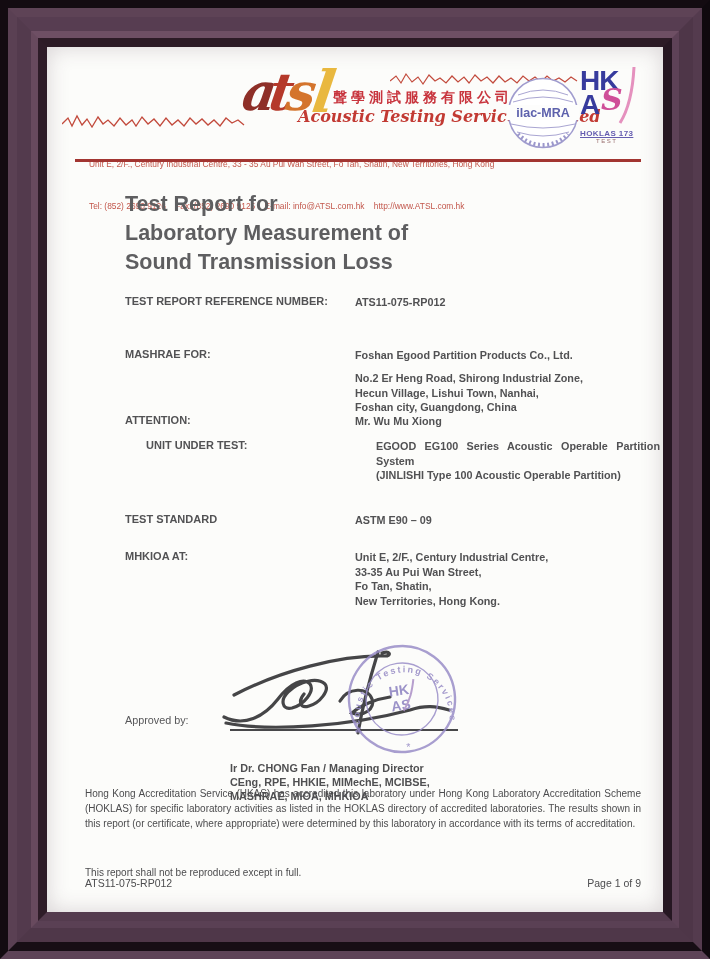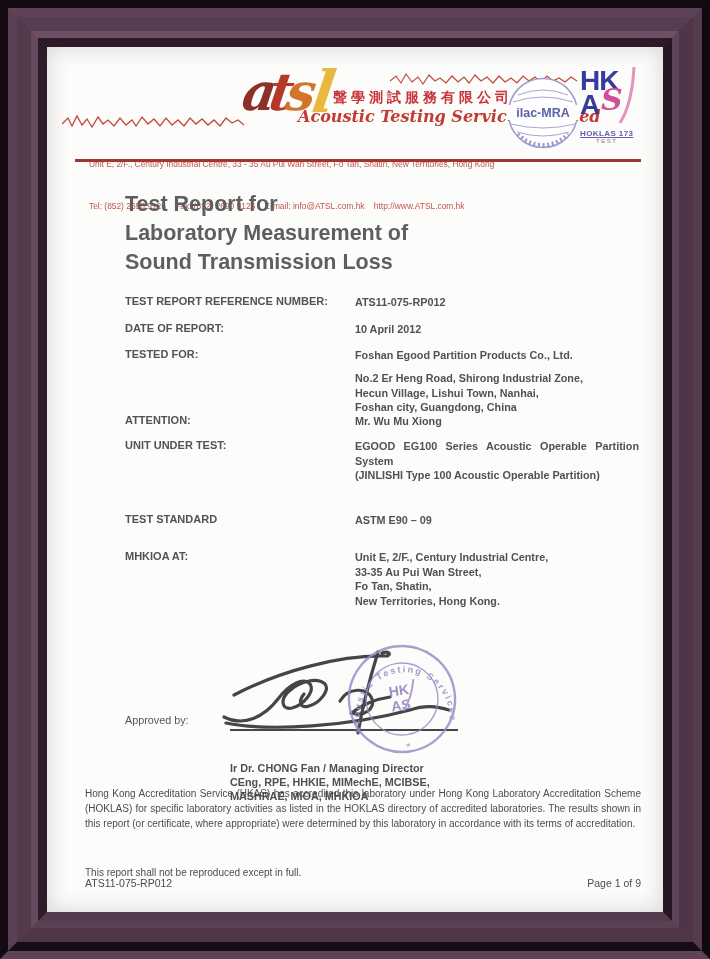--- a/index.html
+++ b/index.html
@@ -135,39 +135,35 @@
         <div class="abs title">
           <div>Test Report for</div>
           <div>Laboratory Measurement of</div>
           <div>Sound Transmission Loss</div>
         </div>
 
         <div class="abs row" style="top:248px;">
           <div class="rl">TEST REPORT REFERENCE NUMBER:</div>
           <div class="rv">ATS11-075-RP012</div>
         </div>
-        <div class="abs row" style="top:275px;">
-          <div class="rl">DATE OF REPORT:</div>
-          <div class="rv">10 April 2012</div>
-        </div>
         <div class="abs row" style="top:301px;">
-          <div class="rl">TESTED FOR:</div>
+          <div class="rl">MASHRAE FOR:</div>
           <div class="rv">Foshan Egood Partition Products Co., Ltd.</div>
         </div>
         <div class="abs row" style="top:324px;">
           <div class="rl"></div>
           <div class="rv pre">No.2 Er Heng Road, Shirong Industrial Zone,
 Hecun Village, Lishui Town, Nanhai,
 Foshan city, Guangdong, China</div>
         </div>
         <div class="abs row" style="top:367px;">
           <div class="rl">ATTENTION:</div>
           <div class="rv">Mr. Wu Mu Xiong</div>
         </div>
-        <div class="abs row" style="top:392px;">
+        <div class="abs row" style="top:392px;margin-left:21px;">
           <div class="rl">UNIT UNDER TEST:</div>
           <div class="rv">
             <div class="just">EGOOD EG100 Series Acoustic Operable Partition System</div>
             <div class="just">(JINLISHI Type 100 Acoustic Operable Partition)</div>
           </div>
         </div>
         <div class="abs row" style="top:466px;">
           <div class="rl">TEST STANDARD</div>
           <div class="rv">ASTM E90 – 09</div>
         </div>

